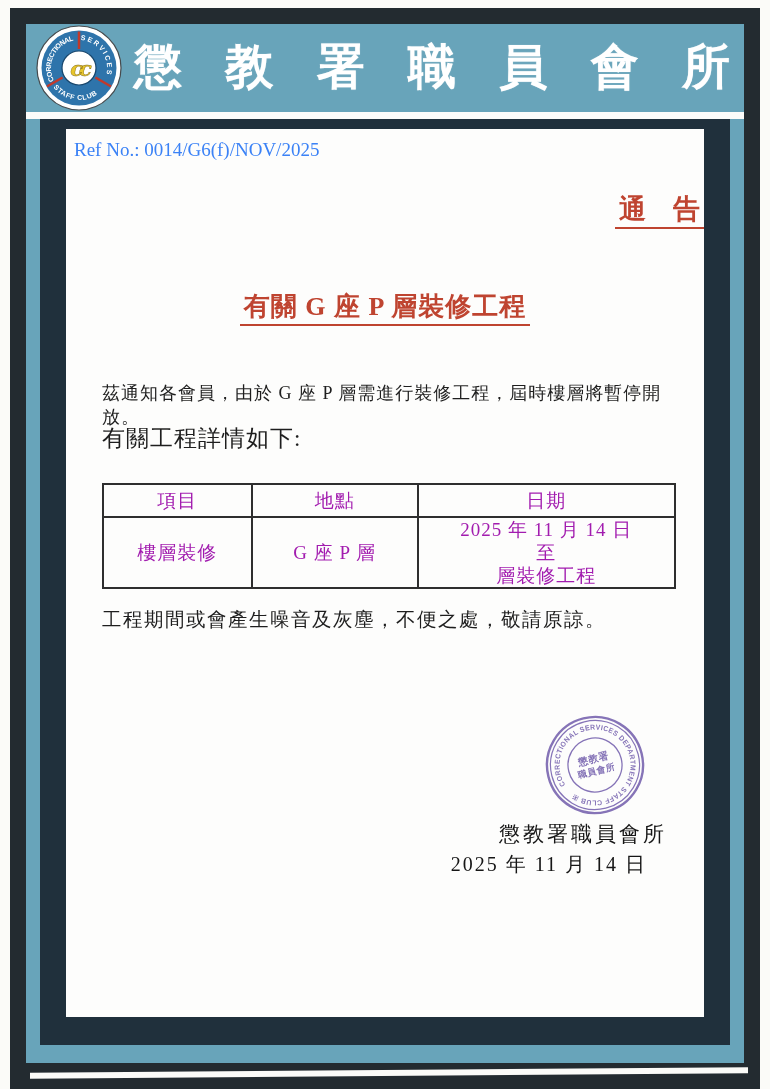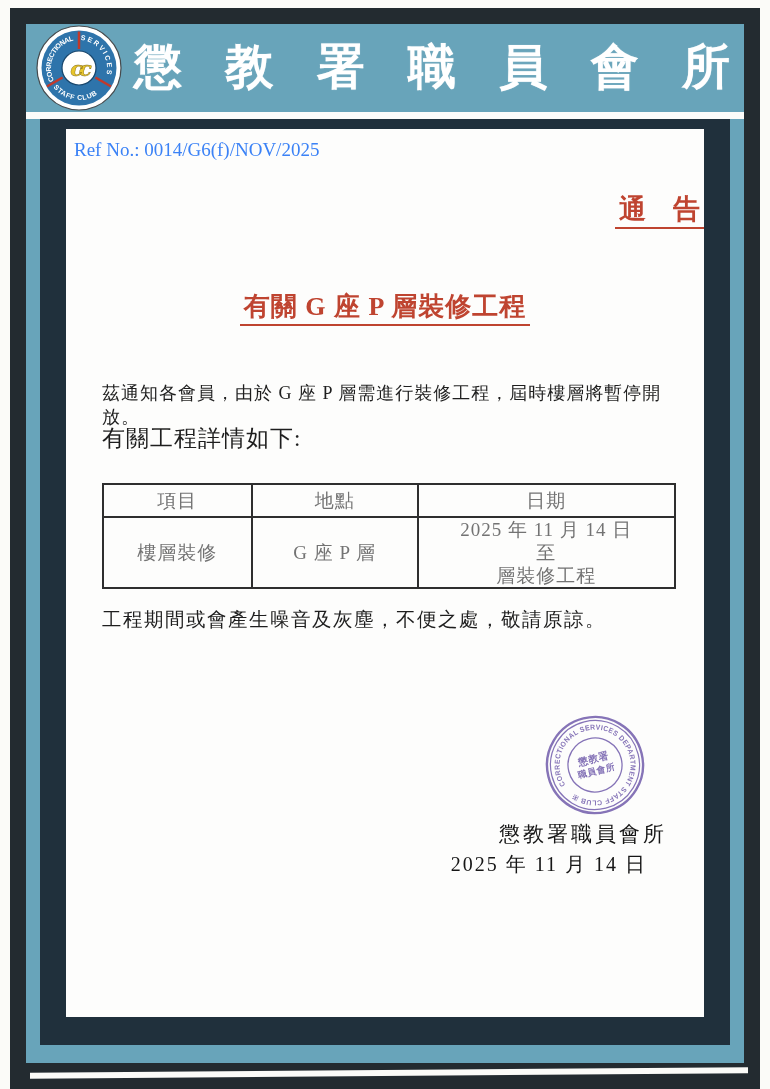--- a/index.html
+++ b/index.html
@@ -42,21 +42,21 @@
   }
   .notice-heading span { font-size:27px; }
   .subject-heading { position:absolute; top:152px; left:0; width:100%; text-align:center;margin-top:8px; }
   .subject-heading span { font-size:26px; letter-spacing:1px; }
 
   .para1 { position:absolute; top:252px; left:36px; right:20px; font-size:18px; letter-spacing:1px; }
   .para2 { position:absolute; top:294px; left:36px; font-size:23px; letter-spacing:1px; }
 
   table.works-table {
     position:absolute; top:354px; left:36px; width:574px;
-    border-collapse:collapse; font-size:19px; color:#737373;
+    border-collapse:collapse; font-size:19px; color:#a21caf;
     text-align:center;
   }
   .works-table th, .works-table td { border:2px solid #2e2e2e; font-weight:normal; letter-spacing:1px; }
   .works-table th { height:33px; }
   .works-table td { height:70px; vertical-align:middle; }
   .works-table .c1 { width:26%; }
   .works-table .c2 { width:29%; }
   .works-table .c3 { width:45%; }
   .date-line { line-height:23px; }
 

